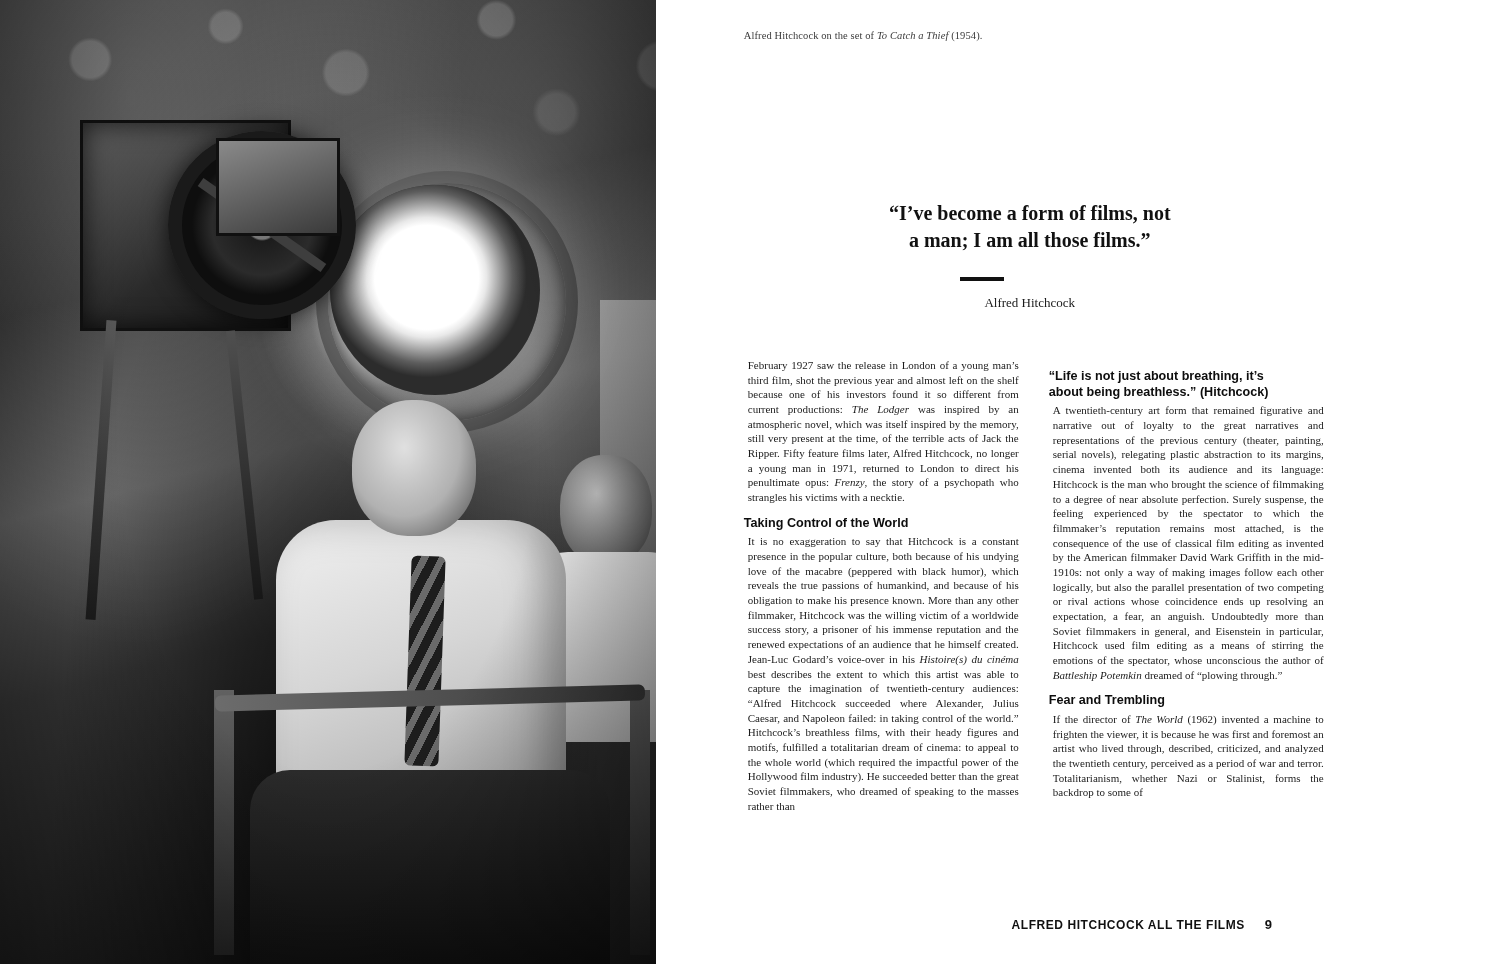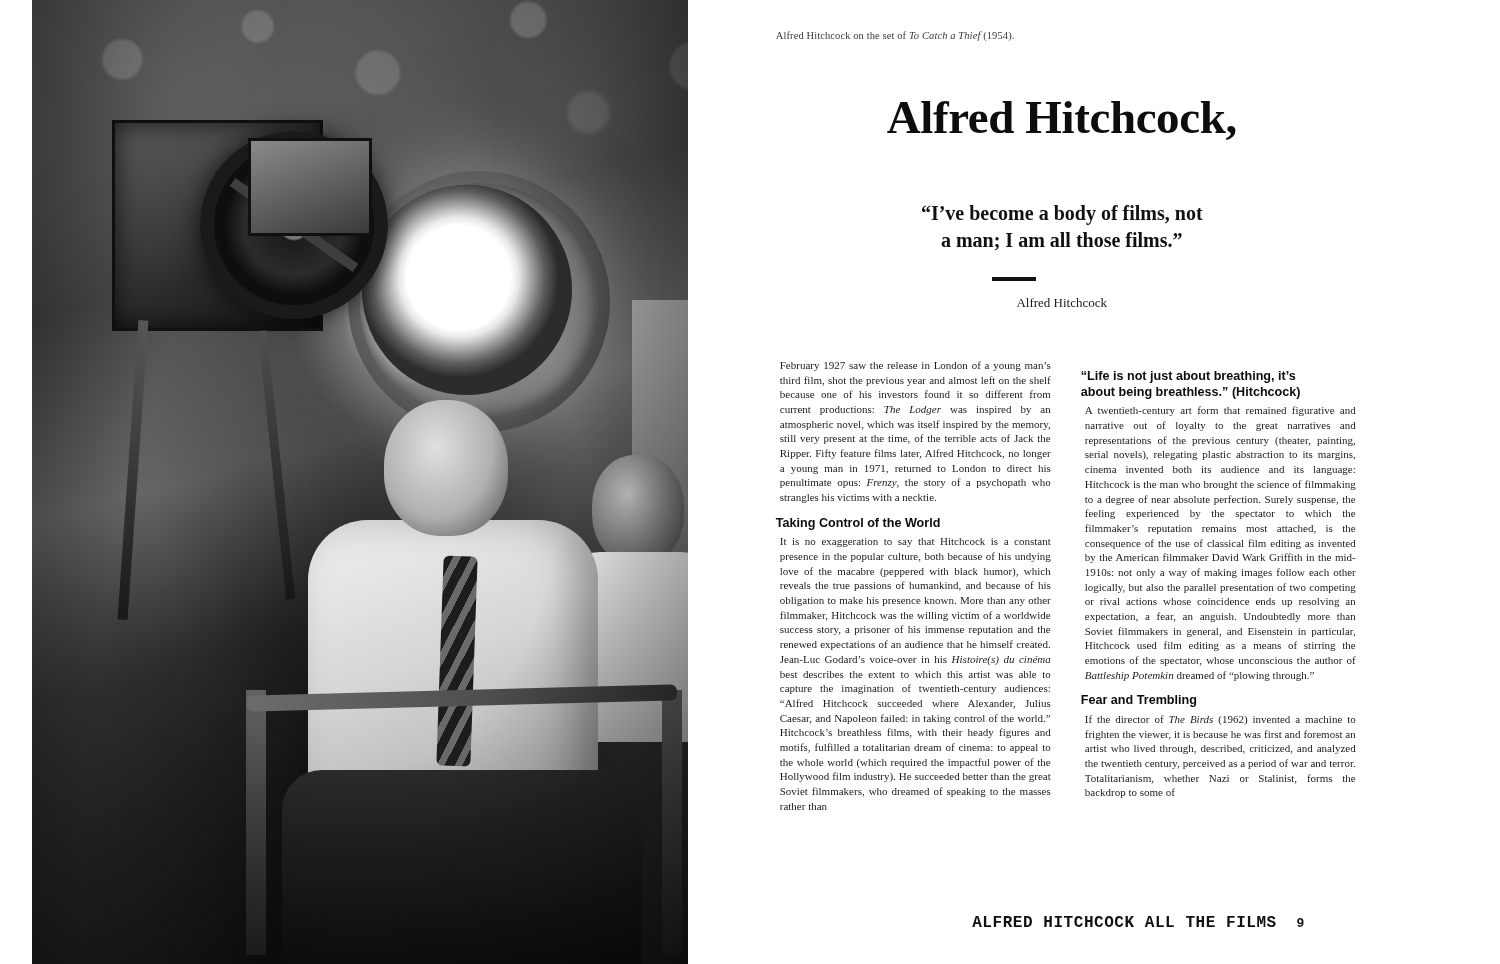--- a/index.html
+++ b/index.html
@@ -12,21 +12,20 @@
     height: 964px;
     overflow: hidden;
     font-family: "Liberation Serif", serif;
     color: #1a1a1a;
   }
   .spread {
     position: relative;
     width: 1308px;
     height: 964px;
     display: flex;
-    padding-left: 32px;
   }
 
   
   .page-left {
     position: relative;
     width: 752px;
     height: 964px;
     background: #0b0b0b;
     overflow: hidden;
   }
@@ -301,25 +300,24 @@
     left: 88px;
     right: 36px;
     bottom: 32px;
     display: flex;
     justify-content: flex-end;
     align-items: baseline;
     gap: 20px;
     font-family: "Liberation Sans", sans-serif;
   }
   .footer-text {
-    font-size: 16px;
+    font-size: 12px;
     font-weight: bold;
     letter-spacing: .55px;
     color: #111;
-    font-family: Liberation Mono, monospace;
   }
   .folio {
     font-size: 13px;
     font-weight: bold;
     color: #111;
   }
 </style>
 </head>
 <body>
 
@@ -351,25 +349,25 @@
     </div>
   </div>
 
   <div class="page-right">
 
     <div class="caption">
       <span>Alfred Hitchcock on the set of </span><i>To Catch a Thief</i><span> (1954).</span>
     </div>
 
     <h1 class="title">
-      <span>Alfred Hitchcock,</span><br>
+      <br>
     </h1>
 
     <div class="quote">
-      <span>“I’ve become a body of films, not</span><br>
+      <span>“I’ve become a form of films, not</span><br>
       <span>a man; I am all those films.”</span>
     </div>
 
     <div class="rule"></div>
 
     <div class="attribution">Alfred Hitchcock</div>
 
     <div class="columns">
 
       <div class="col">
@@ -378,21 +376,21 @@
         <p><span>It is no exaggeration to say that Hitchcock is a constant presence in the popular culture, both because of his undying love of the macabre (peppered with black humor), which reveals the true passions of humankind, and because of his obligation to make his presence known. More than any other filmmaker, Hitchcock was the willing victim of a worldwide success story, a prisoner of his immense reputation and the renewed expectations of an audience that he himself created. Jean-Luc Godard’s voice-over in his </span><i>Histoire(s) du cinéma</i><span> best describes the extent to which this artist was able to capture the imagination of twentieth-century audiences: “Alfred Hitchcock succeeded where Alexander, Julius Caesar, and Napoleon failed: in taking control of the world.” Hitchcock’s breathless films, with their heady figures and motifs, fulfilled a totalitarian dream of cinema: to appeal to the whole world (which required the impactful power of the Hollywood film industry). He succeeded better than the great Soviet filmmakers, who dreamed of speaking to the masses rather than</span></p>
       </div>
 
       <div class="col">
         <h3>
           <span>“Life is not just about breathing, it’s</span><br>
           <span>about being breathless.” (Hitchcock)</span>
         </h3>
         <p><span>A twentieth-century art form that remained figurative and narrative out of loyalty to the great narratives and representations of the previous century (theater, painting, serial novels), relegating plastic abstraction to its margins, cinema invented both its audience and its language: Hitchcock is the man who brought the science of filmmaking to a degree of near absolute perfection. Surely suspense, the feeling experienced by the spectator to which the filmmaker’s reputation remains most attached, is the consequence of the use of classical film editing as invented by the American filmmaker David Wark Griffith in the mid-1910s: not only a way of making images follow each other logically, but also the parallel presentation of two competing or rival actions whose coincidence ends up resolving an expectation, a fear, an anguish. Undoubtedly more than Soviet filmmakers in general, and Eisenstein in particular, Hitchcock used film editing as a means of stirring the emotions of the spectator, whose unconscious the author of </span><i>Battleship Potemkin</i><span> dreamed of “plowing through.”</span></p>
         <h3>Fear and Trembling</h3>
-        <p><span>If the director of </span><i>The Birds</i><span> (1962) invented a machine to frighten the viewer, it is because he was first and foremost an artist who lived through, described, criticized, and analyzed the twentieth century, perceived as a period of war and terror. Totalitarianism, whether Nazi or Stalinist, forms the backdrop to some of</span></p>
+        <p><span>If the director of </span><i>The World</i><span> (1962) invented a machine to frighten the viewer, it is because he was first and foremost an artist who lived through, described, criticized, and analyzed the twentieth century, perceived as a period of war and terror. Totalitarianism, whether Nazi or Stalinist, forms the backdrop to some of</span></p>
       </div>
 
     </div>
 
     <div class="footer">
       <span class="footer-text">ALFRED HITCHCOCK ALL THE FILMS</span>
       <span class="folio">9</span>
     </div>
 
   </div>

